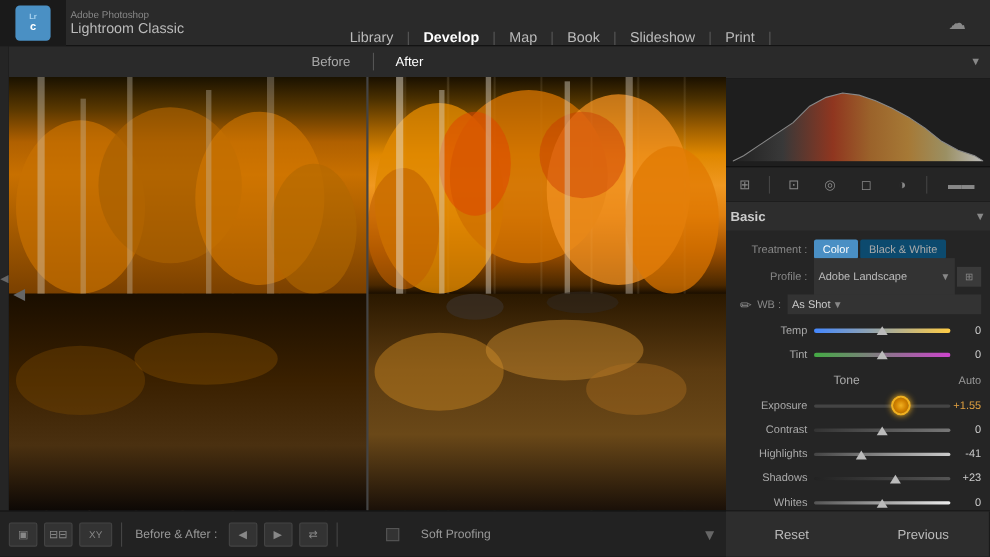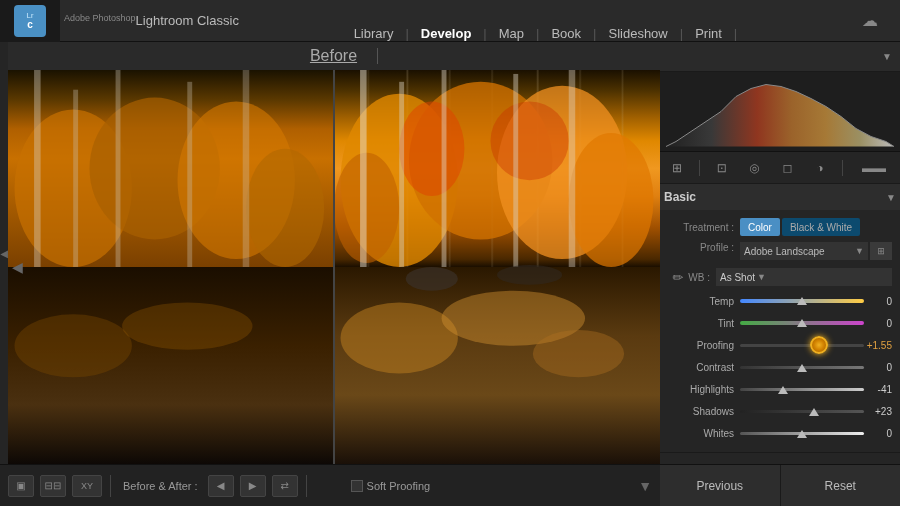--- a/index.html
+++ b/index.html
@@ -42,21 +42,21 @@
       justify-content: center;
       font-size: 13px;
       font-weight: bold;
       color: white;
       flex-direction: column;
     }
     .logo-badge span:first-child { font-size: 7px; color: #aad4f0; }
     .logo-badge span:last-child { font-size: 10px; }
     #app-title-area {
       display: flex;
-      flex-direction: row;
+      flex-direction: column;
       padding-left: 4px;
       flex-shrink: 0;
     }
     #app-title-area .company { font-size: 9px; color: #888; }
     #app-title-area .product { font-size: 13px; color: #bbb; }
     #nav-items {
       flex: 1;
       display: flex;
       align-items: center;
       justify-content: center;
@@ -125,26 +125,25 @@
       height: 28px;
       background: #2a2a2a;
       display: flex;
       align-items: center;
       justify-content: center;
       gap: 0;
     }
     .img-label {
       padding: 0 20px;
       color: #aaa;
-      font-size: 16px;
+      font-size: 12px;
       height: 28px;
       display: flex;
       align-items: center;
       cursor: pointer;
-      text-decoration: underline;
     }
     .img-label.active { color: #fff; }
     .img-divider {
       width: 1px;
       height: 16px;
       background: #555;
     }
     #image-view {
       flex: 1;
       position: relative;
@@ -398,20 +397,21 @@
       margin-right: 2px;
     }
     .btn-bw {
       background: #0c4a6e;
       color: #aaa;
     }
 
     
     .profile-row {
       display: flex;
+      align-items: center;
       margin-bottom: 4px;
       height: 20px;
     }
     .profile-label {
       width: 72px;
       text-align: right;
       padding-right: 6px;
       font-size: 10px;
       color: #888;
     }
@@ -536,21 +536,21 @@
     }
     .bottom-sep { width: 1px; height: 22px; background: #444; margin: 0 2px; }
     .before-after-label {
       font-size: 11px;
       color: #999;
       padding: 0 4px;
     }
     .soft-proof-row {
       display: flex;
       align-items: center;
-      gap: 4px;
+      gap: 20px;
       padding-left: 36px;
     }
     .checkbox-sp {
       width: 12px;
       height: 12px;
       background: #333;
       border: 1px solid #555;
       display: flex;
       align-items: center;
       justify-content: center;
@@ -616,20 +616,21 @@
 <div id="main">
 
   <div id="left-panel">
     <span class="panel-arrow">◀</span>
   </div>
 
   <div id="center-area">
     <div id="image-header">
       <span class="img-label">Before</span>
       <div class="img-divider"></div>
+      <span class="img-label active">After</span>
     </div>
     <div id="image-view">
 
       <div id="image-before">
         <div class="forest-bg forest-before">
           <div class="trees-overlay"></div>
 
           <svg width="100%" height="100%" style="position:absolute;top:0;left:0;">
 
             <rect x="0" y="0" width="100%" height="50%" fill="url(#beforeGrad)"></rect>
@@ -770,21 +771,21 @@
         <div class="panel-content">
 
           <div class="treatment-row">
             <span class="treatment-label">Treatment :</span>
             <button class="btn-treatment btn-color">Color</button>
             <button class="btn-treatment btn-bw">Black &amp; White</button>
           </div>
 
           <div class="profile-row">
             <span class="profile-label">Profile :</span>
-            <div style="flex:1;background:#333;height:18px;display:flex;align-items:center;padding:1px 4px;cursor:pointer;">
+            <div style="flex:1;background:#333;height:18px;display:flex;align-items:center;padding:17px 4px;cursor:pointer;">
               <span style="font-size:10px;color:#bbb;">Adobe Landscape</span>
               <span style="margin-left:auto;font-size:9px;color:#888;">▼</span>
             </div>
             <div class="profile-grid-icon">⊞</div>
           </div>
 
           <div class="wb-row">
             <div class="wb-eyedropper">✏</div>
             <span class="wb-label">WB :</span>
             <div class="wb-value">
@@ -802,23 +803,27 @@
           </div>
 
           <div class="row-control">
             <span class="row-label">Tint</span>
             <div class="slider-track tint-track" style="height:4px;">
               <div class="slider-thumb triangle" style="left:50%;"></div>
             </div>
             <span class="row-value">0</span>
           </div>
 
+          <div class="tone-header-row">
+            <span class="tone-title">Tone</span>
+            <button class="auto-btn">Auto</button>
+          </div>
 
           <div class="row-control">
-            <span class="row-label">Proofing</span>
+            <span class="row-label">Exposure</span>
             <div class="slider-track" style="background:#444;">
               <div class="exp-circle" style="position:absolute;left:62%;top:50%;transform:translate(-50%,-50%);"></div>
             </div>
             <span class="row-value" style="color:#e0a040;">+1.55</span>
           </div>
 
           <div class="row-control">
             <span class="row-label">Contrast</span>
             <div class="slider-track" style="background:linear-gradient(to right,#333,#777);">
               <div class="slider-thumb triangle" style="left:50%;"></div>
@@ -872,16 +877,16 @@
     <div class="bottom-sep"></div>
     <div class="soft-proof-row">
       <div class="checkbox-sp"></div>
       <span style="font-size:11px;color:#999;">Soft Proofing</span>
     </div>
     <div style="margin-left:auto;display:flex;align-items:center;">
       <span style="color:#666;font-size:14px;cursor:pointer;">▼</span>
     </div>
   </div>
   <div id="bottom-right">
+    <button class="bottom-action-btn" style="border-right:none;">Reset</button>
     <button class="bottom-action-btn">Previous</button>
-    <button class="bottom-action-btn" style="border-right:none;">Reset</button>
   </div>
 </div>
 
 </body></html>

